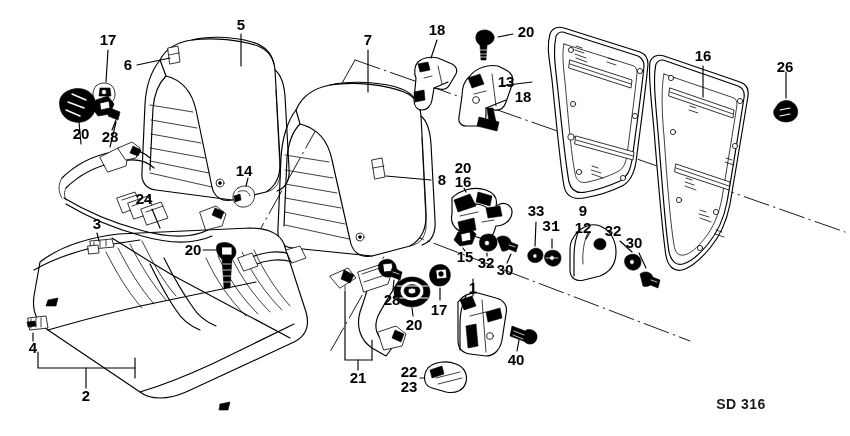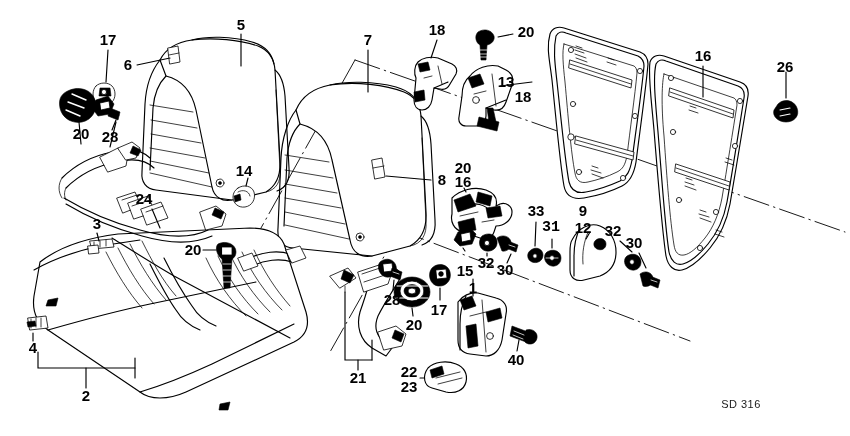--- a/index.html
+++ b/index.html
@@ -18,22 +18,22 @@
     letter-spacing:0px;
     text-align:center;
     transform:translate(-50%,-50%);
     user-select:none;
   }
   #diagcode{
     position:absolute;
     left:741px; top:404px;
     transform:translate(-50%,-50%);
     font-family:"Liberation Sans",sans-serif;
-    font-size:11px;
-    font-weight:normal;
+    font-size:14px;
+    font-weight:bold;
     color:#1a1a1a;
     letter-spacing:0.5px;
     white-space:pre;
   }
 </style>
 </head>
 <body>
 
 <div id="stage">
 
@@ -572,21 +572,21 @@
   <div class="callout" style="left:442px;top:180px;">8</div>
   <div class="callout" style="left:144px;top:199px;">24</div>
   <div class="callout" style="left:536px;top:211px;">33</div>
   <div class="callout" style="left:583px;top:211px;">9</div>
   <div class="callout" style="left:551px;top:228px;font-family:Liberation Mono, monospace;">31</div>
   <div class="callout" style="left:583px;top:228px;">12</div>
   <div class="callout" style="left:613px;top:231px;">32</div>
   <div class="callout" style="left:634px;top:243px;">30</div>
   <div class="callout" style="left:97px;top:224px;">3</div>
   <div class="callout" style="left:193px;top:250px;">20</div>
-  <div class="callout" style="left:465px;top:257px;margin-top:14px;">15</div>
+  <div class="callout" style="left:465px;top:257px;">15</div>
   <div class="callout" style="left:486px;top:263px;">32</div>
   <div class="callout" style="left:505px;top:270px;">30</div>
   <div class="callout" style="left:392px;top:300px;">28</div>
   <div class="callout" style="left:414px;top:325px;">20</div>
   <div class="callout" style="left:439px;top:310px;">17</div>
   <div class="callout" style="left:473px;top:288px;">1</div>
   <div class="callout" style="left:516px;top:360px;">40</div>
   <div class="callout" style="left:33px;top:348px;">4</div>
   <div class="callout" style="left:86px;top:396px;">2</div>
   <div class="callout" style="left:358px;top:378px;">21</div>

